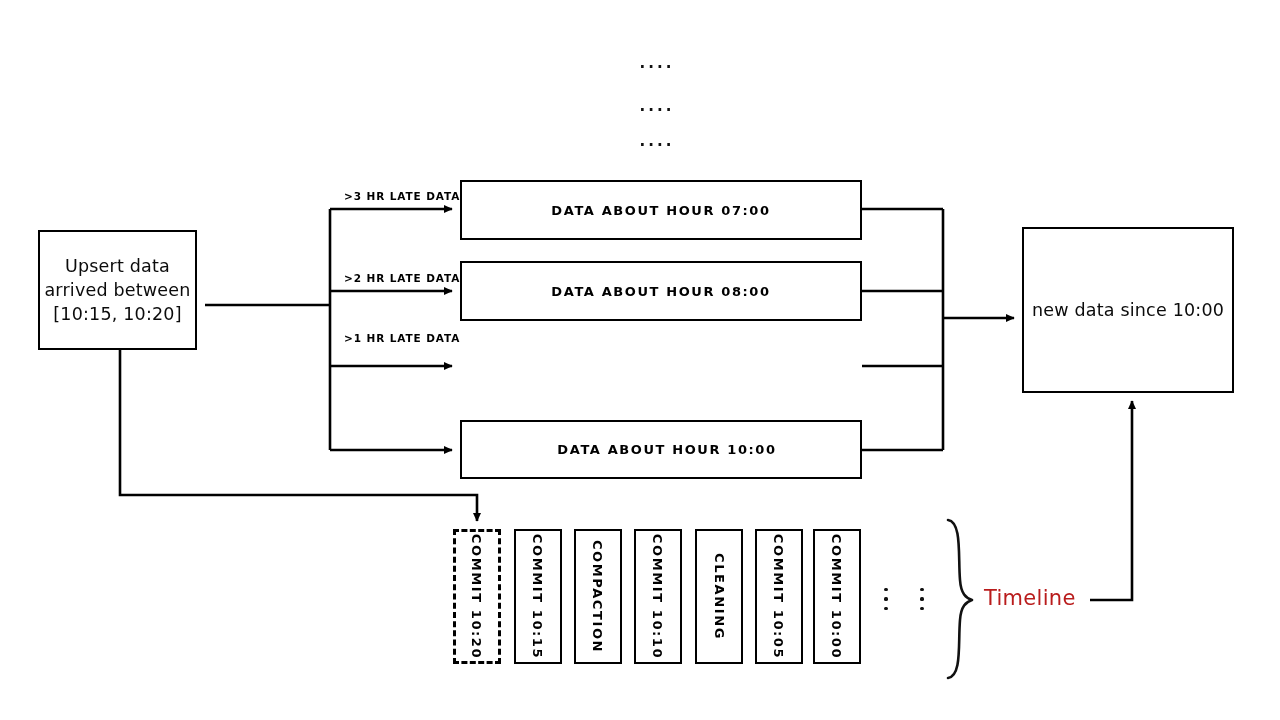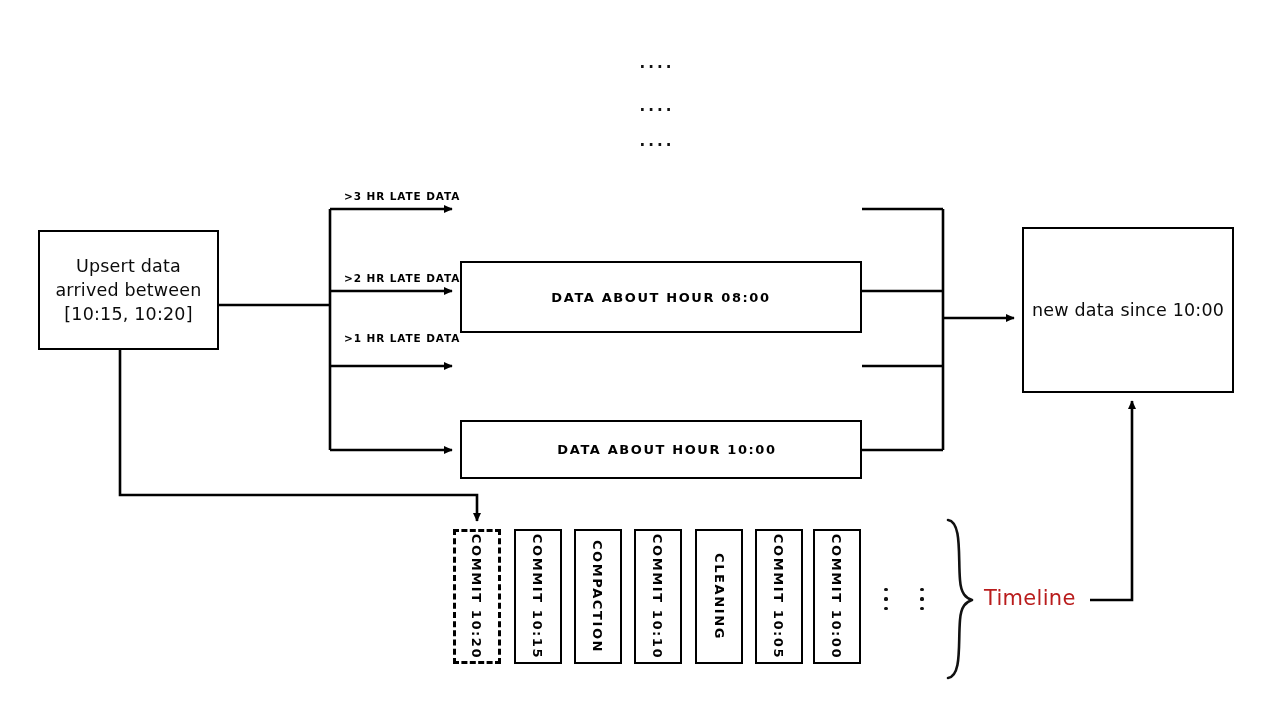--- a/index.html
+++ b/index.html
@@ -117,33 +117,36 @@
     </g>
 
     <path d="M948,520 C962,522 958,556 960,580 C961,594 966,598 972,600
              C966,602 961,606 960,620 C958,644 962,676 948,678" stroke="#111" stroke-width="2.6" fill="none" stroke-linecap="round" stroke-linejoin="round"></path>
   </svg>
 
   <div class="dots-col" style="left:627px;top:54px;width:60px;">....</div>
   <div class="dots-col" style="left:627px;top:97px;width:60px;">....</div>
   <div class="dots-col" style="left:627px;top:132px;width:60px;">....</div>
 
-  <div class="node" style="left:38px;top:230px;width:181px;height:120px;">
+  <div class="node" style="left:38px;top:230px;width:159px;height:120px;">
     <div class="hand">
       <div>Upsert data</div>
       <div>arrived between</div>
       <div>[10:15, 10:20]</div>
     </div>
   </div>
 
   <div class="arrow-label caps small" style="left:344px;top:190px;">&gt;3 HR LATE DATA</div>
   <div class="arrow-label caps small" style="left:344px;top:272px;">&gt;2 HR LATE DATA</div>
   <div class="arrow-label caps small" style="left:344px;top:332px;">&gt;1 HR LATE DATA</div>
 
-  <div class="node" style="left:460px;top:261px;width:402px;height:72px;">
+  <div class="node" style="left:460px;top:180px;width:402px;height:60px;">
+    <span class="caps">DATA ABOUT HOUR 07:00</span>
+  </div>
+  <div class="node" style="left:460px;top:261px;width:402px;height:60px;">
     <span class="caps">DATA ABOUT HOUR 08:00</span>
   </div>
   <div class="node" style="left:460px;top:420px;width:402px;height:59px;padding-left:12px;">
     <span class="caps">DATA ABOUT HOUR 10:00</span>
   </div>
 
   <div class="node" style="left:1022px;top:227px;width:212px;height:166px;">
     <div class="hand">
       <div>new data since 10:00</div>
     </div>

